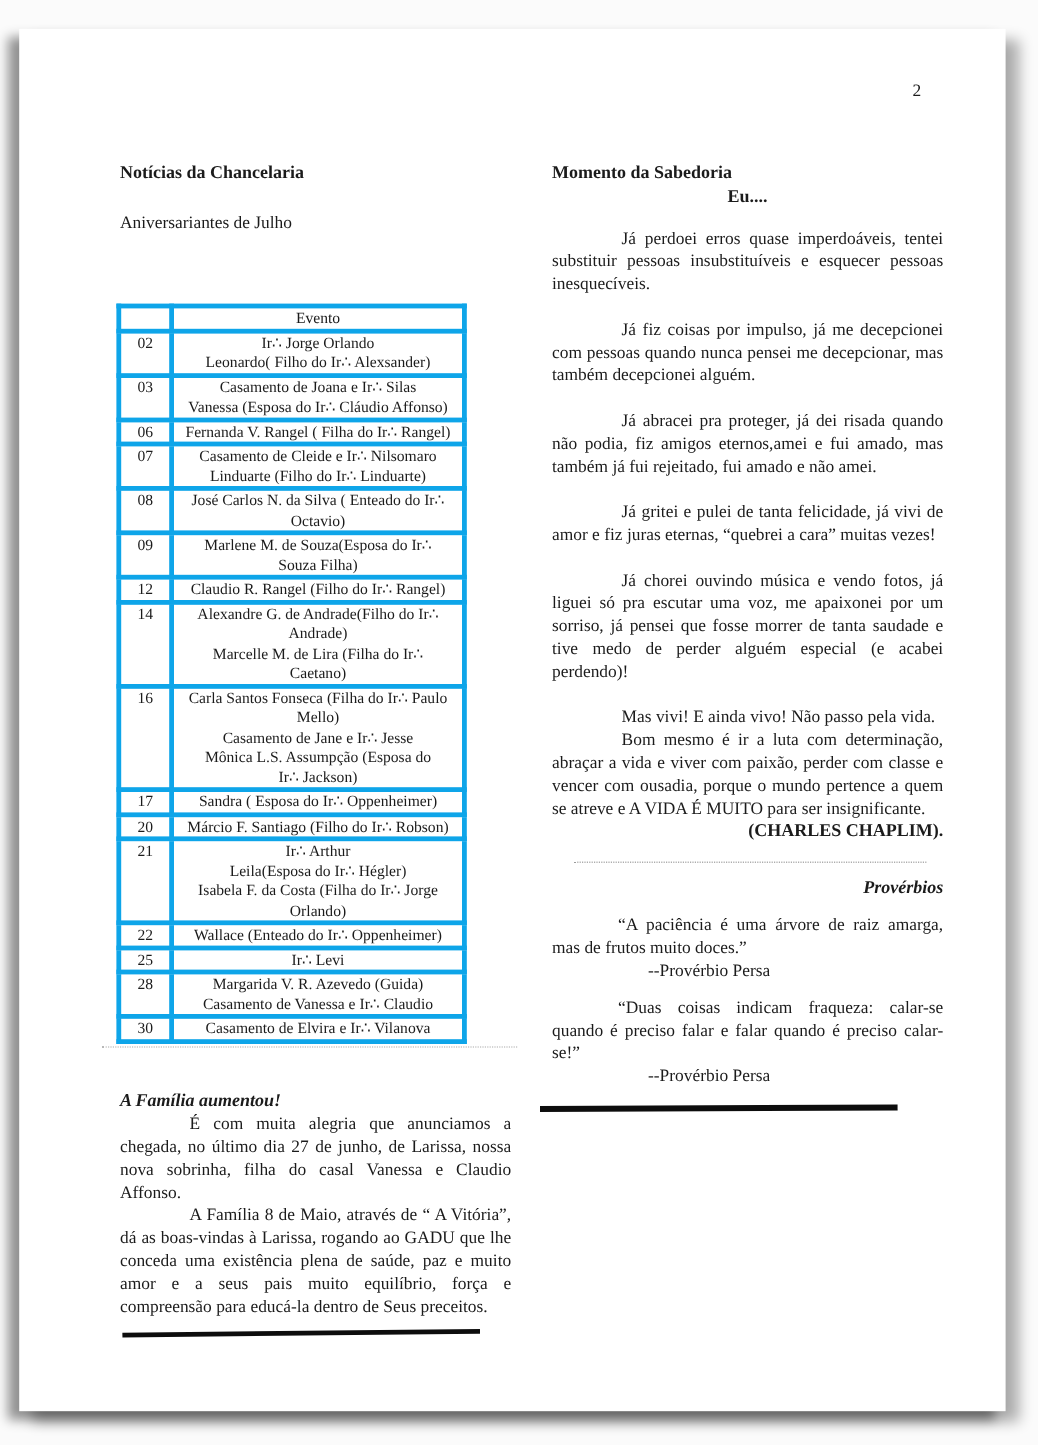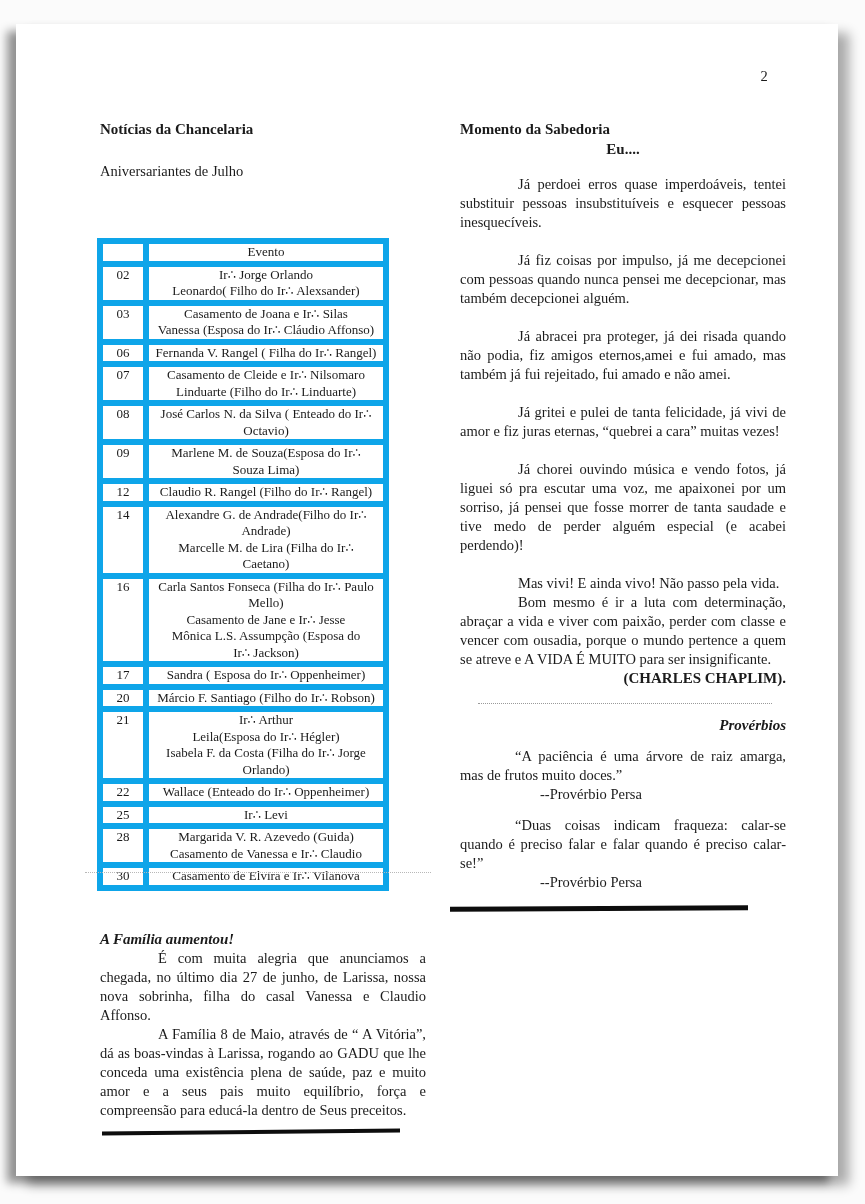--- a/index.html
+++ b/index.html
@@ -11,33 +11,33 @@
   }
   .page{
     position:absolute;left:16px;top:24px;width:822px;height:1152px;
     background:#ffffff;
     box-shadow:-9px 7px 9px rgba(0,0,0,0.42), 11px 9px 11px rgba(0,0,0,0.32);
   }
   .pagenum{
     position:absolute;left:736px;top:44px;width:24px;
     font-size:14.5px;text-align:center;
   }
-  .col{position:absolute;top:95px;width:326px;}
+  .col{position:absolute;top:110px;width:326px;}
   .col-left{left:84px;}
   .col-right{left:444px;}
   .h-bold{font-size:15px;font-weight:bold;line-height:20px;}
   .h-sub{font-size:14.5px;line-height:20px;margin-top:22px;}
   .eu{font-size:15px;font-weight:bold;line-height:20px;text-align:center;}
 
   table.bday{
     border-collapse:collapse;width:292px;margin:57px 0 0 -3px;
     font-size:13px;line-height:16.5px;table-layout:fixed;
   }
   table.bday td,table.bday th{
-    border:6px solid #0ea5e9;padding:0 2px;text-align:center;
+    border:4px solid #0ea5e9;padding:0 2px;text-align:center;
     vertical-align:top;font-weight:normal;
   }
   table.bday .day{width:36px;}
   table.bday .event div{line-height:16.5px;}
 
   .family-h{font-size:15px;font-weight:bold;font-style:italic;line-height:20px;margin-top:38px;}
   .fp{font-size:14.5px;line-height:19px;text-align:justify;text-indent:58px;margin:0;}
 
   .rp{font-size:14.5px;line-height:19px;text-align:justify;text-indent:58px;margin:19px 0 0 0;}
   .rp.first{margin-top:16px;}
@@ -107,21 +107,21 @@
             <td class="day">08</td>
             <td class="event">
               <div>José Carlos N. da Silva ( Enteado do Ir∴</div>
               <div>Octavio)</div>
             </td>
           </tr>
           <tr>
             <td class="day">09</td>
             <td class="event">
               <div>Marlene M. de Souza(Esposa do Ir∴</div>
-              <div>Souza Lima)</div>
+              <div>Souza Filha)</div>
             </td>
           </tr>
           <tr>
             <td class="day">12</td>
             <td class="event">
               <div>Claudio R. Rangel (Filho do Ir∴ Rangel)</div>
             </td>
           </tr>
           <tr>
             <td class="day">14</td>

